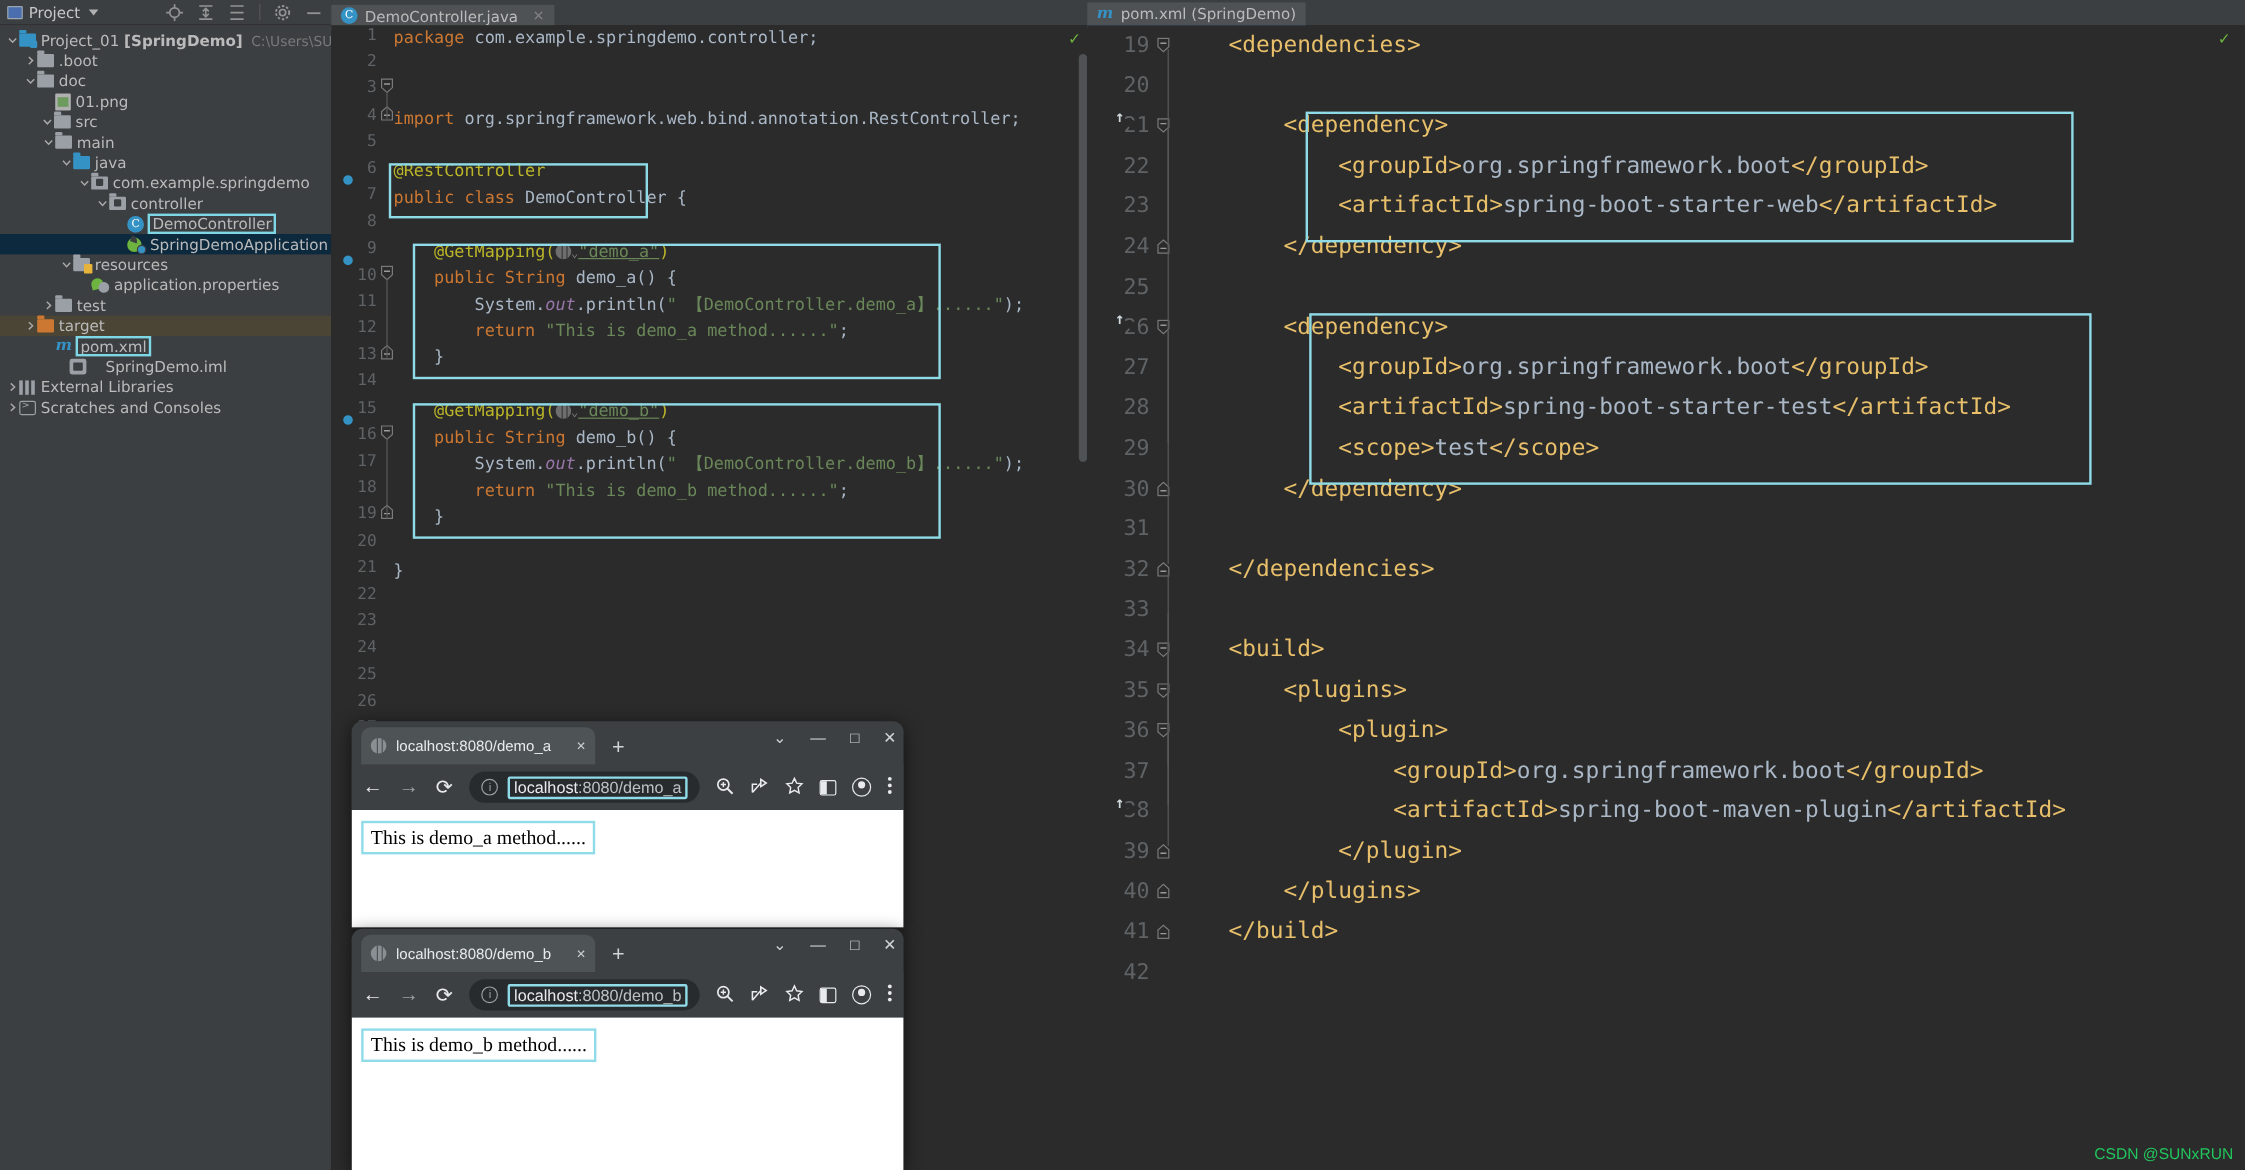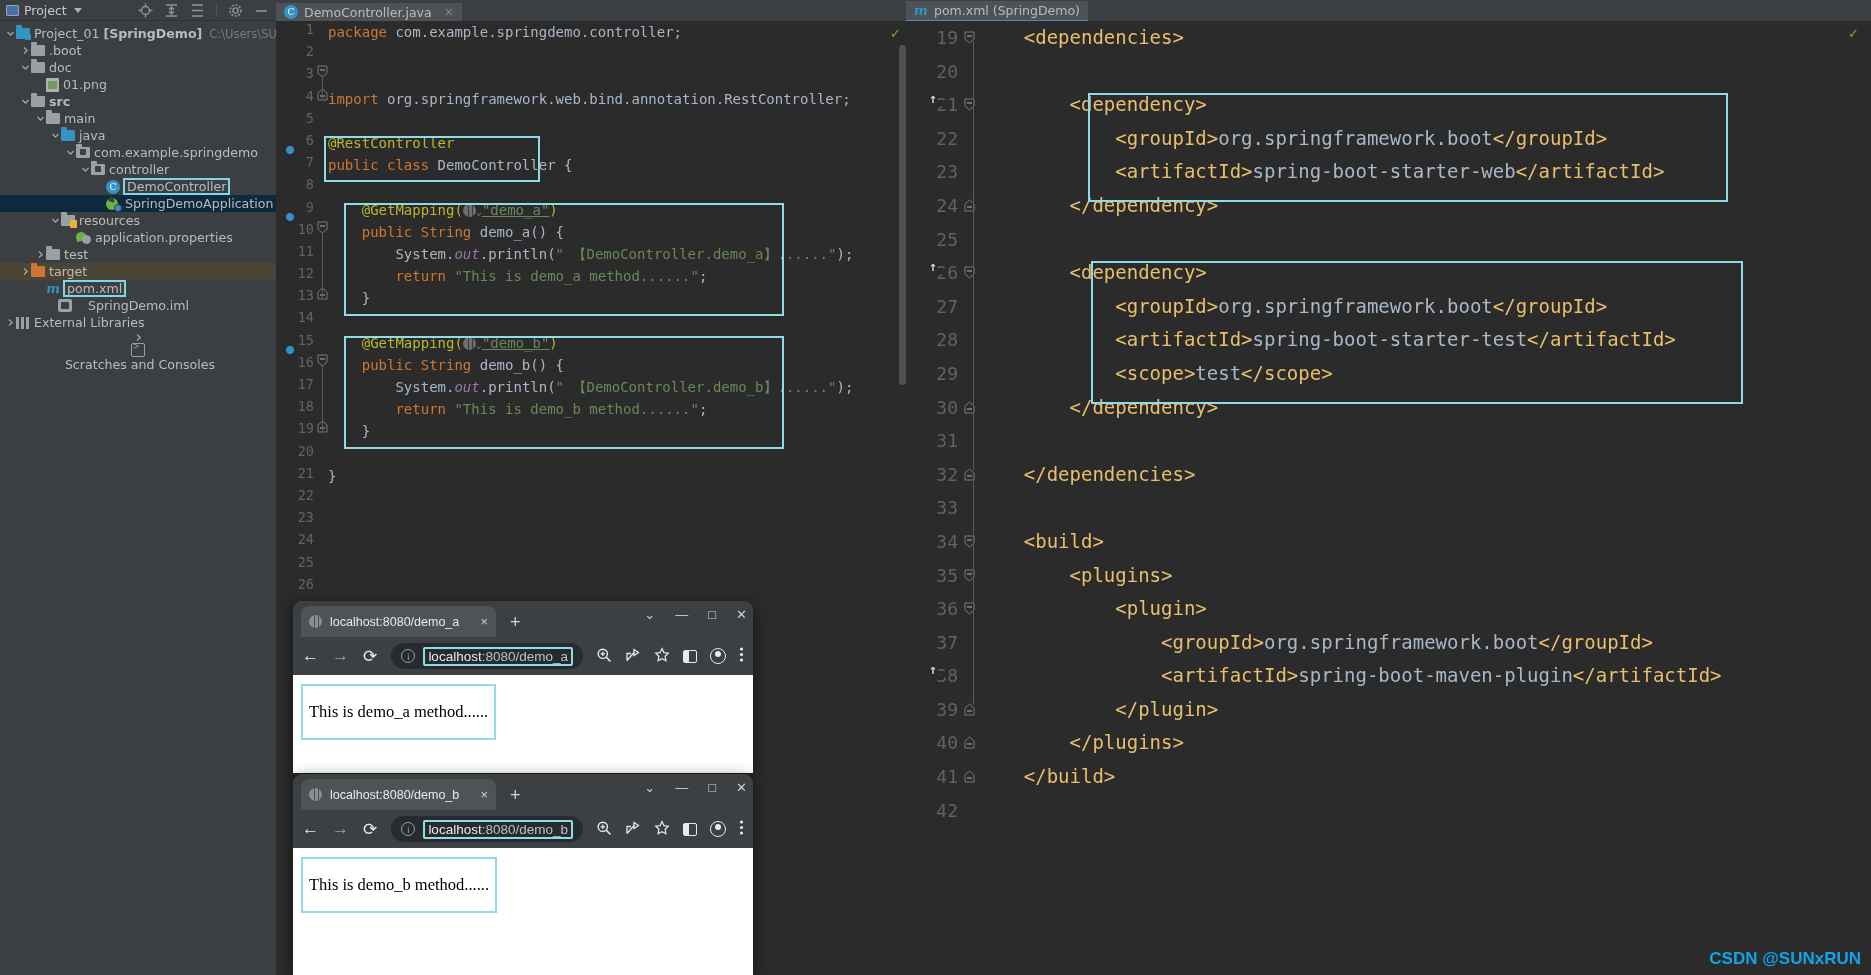--- a/index.html
+++ b/index.html
@@ -164,31 +164,30 @@
     padding:0 10px; gap:8px; font-size:13.5px; color:#bdc1c6;
   }
   .br-info{width:14px;height:14px;border-radius:50%;border:1.3px solid #9aa0a6;font-size:9.5px;display:flex;align-items:center;justify-content:center;color:#9aa0a6;}
   .br-url{color:#bdc1c6;}
   .br-url b{color:#e8eaed;font-weight:normal;}
   .br-url-hl{border:2px solid #8fdce8; padding:0px 3px; border-radius:2px;}
   .br-acts{display:flex;align-items:center;gap:13px;color:#e8eaed;font-size:14px;}
   .br-content{background:#ffffff;}
   .br-result{
     font-family:"Liberation Serif", serif; font-size:16.5px; color:#000;
-    display:inline-block; padding:16px 6px; margin:9px 0 0 8px; border:2px solid #8fdce8;
+    display:inline-block; padding:2px 6px; margin:9px 0 0 8px; border:2px solid #8fdce8;
   }
   .avatar-ic{width:16px;height:16px;border-radius:50%;border:1.4px solid #e8eaed;position:relative;}
   .avatar-ic::after{content:"";position:absolute;left:3.5px;top:2px;width:6px;height:6px;border-radius:50%;background:#e8eaed;}
   .split-ic{width:14px;height:13px;border:1.4px solid #e8eaed;border-radius:2px;position:relative;}
   .split-ic::after{content:"";position:absolute;left:0;top:0;bottom:0;width:5px;background:#e8eaed;}
 
   #watermark{
-    position:absolute; right:10px; bottom:6px; color:#0ea5e9; font-size:17px;
+    position:absolute; right:10px; bottom:6px; color:#22c55e; font-size:13px;
     font-family:"Liberation Sans", sans-serif;
-    font-weight:bold;
   }
   #pom-check{position:absolute; right:12px; top:26px; color:#6db33f; font-size:13px;}
   #java-check{position:absolute; left:890px; top:26px; color:#6db33f; font-size:13px;}
 </style>
 </head>
 <body>
 
 <div id="root">
 
   <div id="sidebar">
@@ -255,21 +254,21 @@
             </svg>
           </span>
           <span class="folder"></span>
           <span class="tname">doc</span>
         </div>
         <div class="trow" style="padding-left: 34px;">
           <span class="arrow"></span>
           <span class="pngicon"></span>
           <span class="tname">01.png</span>
         </div>
-        <div class="trow" style="padding-left: 19px; font-weight: bold;">
+        <div class="trow" style="padding-left: 33px;">
           <span class="arrow">
             <svg width="9" height="9" viewBox="0 0 9 9">
               <path d="M1.5 3L4.5 6.2L7.5 3" fill="none" stroke="#a9a9a9" stroke-width="1.2"></path>
             </svg>
           </span>
           <span class="folder"></span>
           <span class="tname">src</span>
         </div>
         <div class="trow" style="padding-left: 34px;">
           <span class="arrow">
@@ -368,21 +367,21 @@
         </div>
         <div class="trow" style="padding-left: 4px;">
           <span class="arrow">
             <svg width="9" height="9" viewBox="0 0 9 9">
               <path d="M3 1.5L6.2 4.5L3 7.5" fill="none" stroke="#a9a9a9" stroke-width="1.2"></path>
             </svg>
           </span>
           <span class="libicon"></span>
           <span class="tname">External Libraries</span>
         </div>
-        <div class="trow" style="padding-left: 4px; flex-direction: column;">
+        <div class="trow" style="padding-left: 4px;">
           <span class="arrow">
             <svg width="9" height="9" viewBox="0 0 9 9">
               <path d="M3 1.5L6.2 4.5L3 7.5" fill="none" stroke="#a9a9a9" stroke-width="1.2"></path>
             </svg>
           </span>
           <span class="consoleicon"></span>
           <span class="tname">Scratches and Consoles</span>
         </div>
       </div>
   </div>

